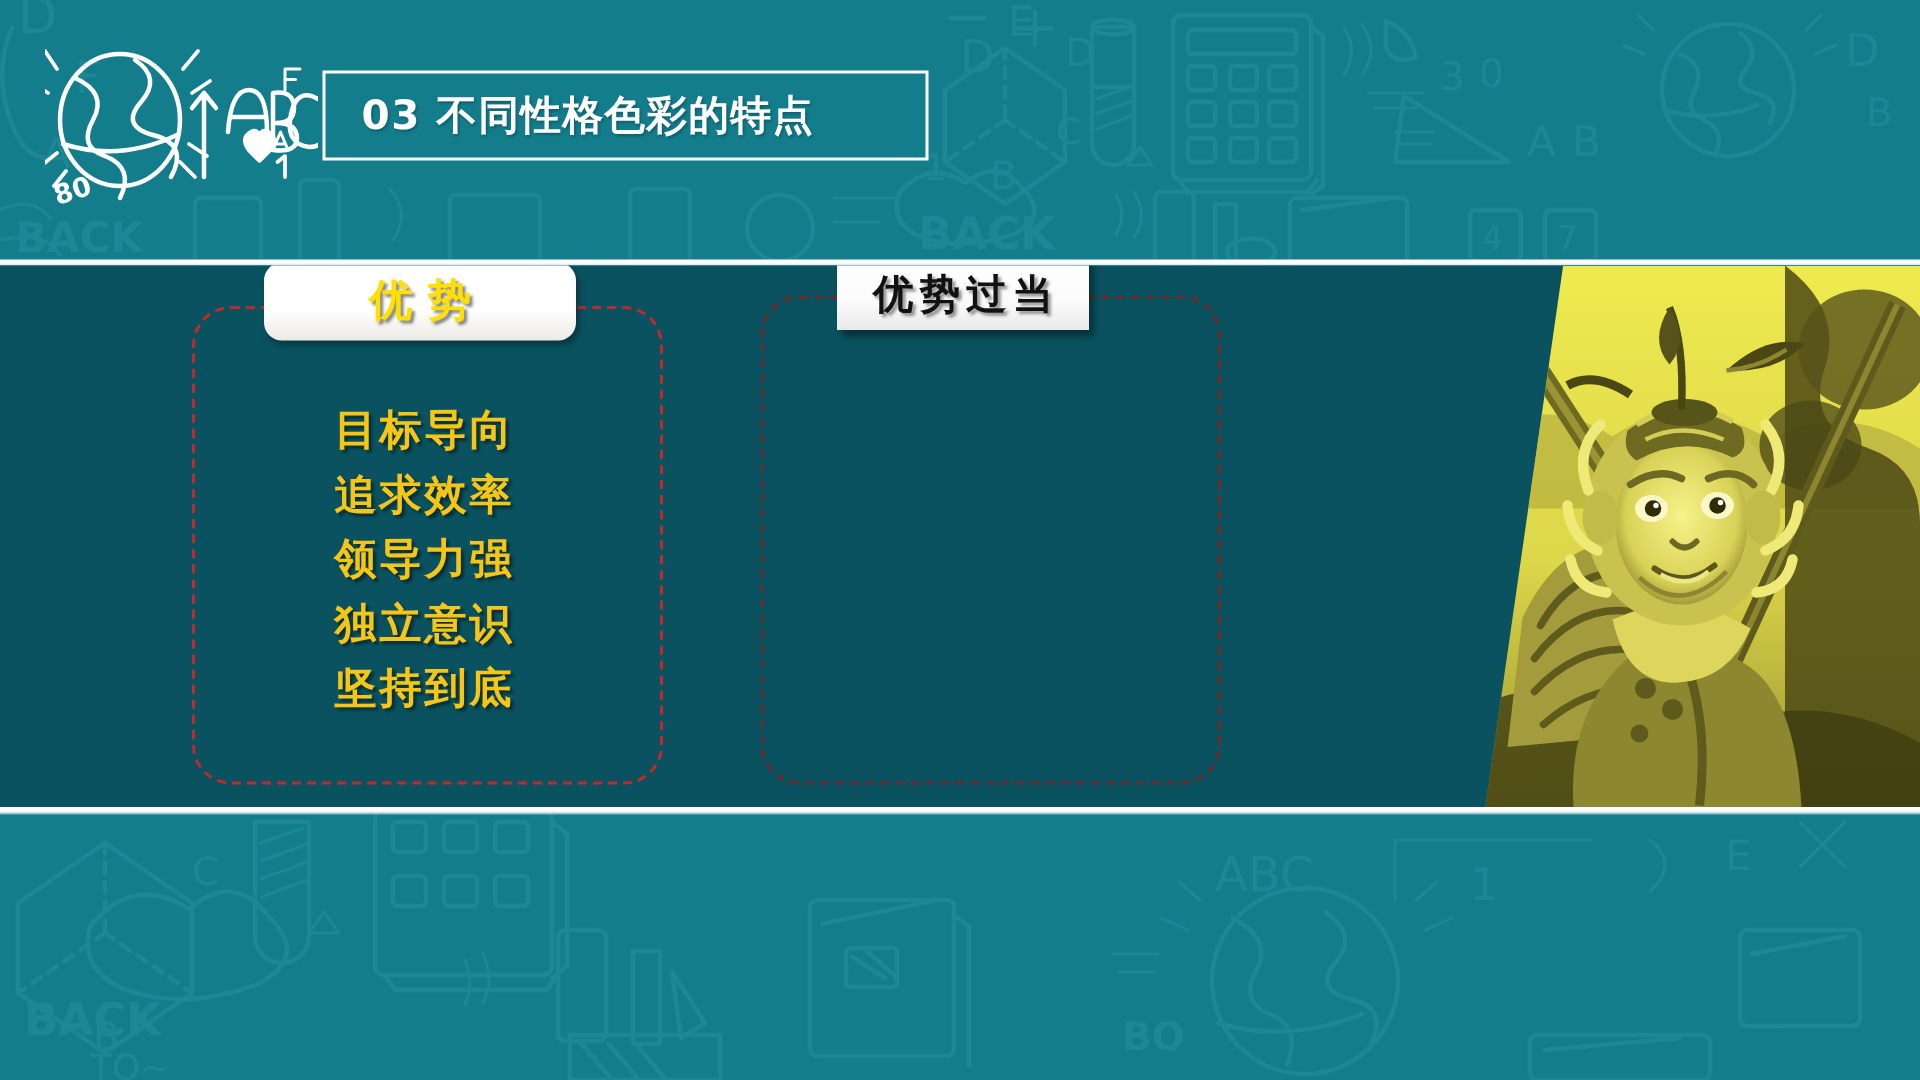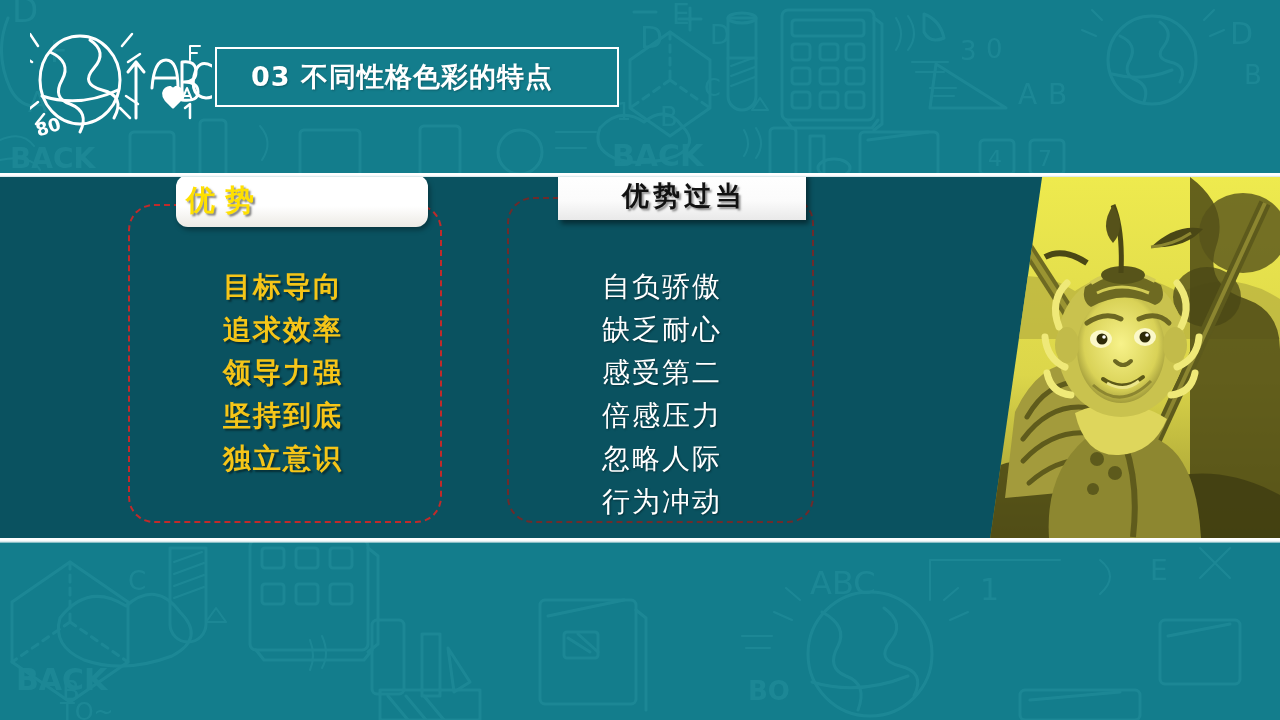--- a/index.html
+++ b/index.html
@@ -28,21 +28,21 @@
     position:absolute;left:30px;top:22px;width:182px;height:118px;
   }
   .brand-doodle svg{display:block;}
   .title-box{
     position:absolute;left:215px;top:47px;width:400px;height:56px;
     border:2px solid #ffffff;
     display:flex;align-items:center;
   }
   .title-text{
     color:#ffffff;font-size:27px;font-weight:bold;letter-spacing:1px;
-    padding-left:34px;
+    padding-left:24px;
     text-shadow:1px 1px 2px rgba(0,0,0,.25);
     font-family:"DejaVu Sans","Liberation Sans",sans-serif;
   }
 
   
   .rule{
     position:absolute;left:0;width:1280px;height:4px;
     background:linear-gradient(to bottom,#ffffff 0%,#ffffff 55%,#cfe3e6 100%);
     box-shadow:0 1px 0 rgba(255,255,255,.5);
   }
@@ -63,34 +63,34 @@
     left:128px;top:27px;width:310px;height:315px;
     border:2px dashed #c12a2a;
   }
   .dash-right{
     left:507px;top:20px;width:303px;height:322px;
     border:2px dashed #6d2b2b;
   }
 
   
   .tab-left{
-    position:absolute;left:176px;top:-2px;width:252px;height:52px;
+    position:absolute;left:176px;top:-2px;width:208px;height:52px;
     background:linear-gradient(to bottom,#ffffff 0%,#ffffff 60%,#eceae4 100%);
     border-radius:12px;
     box-shadow:2px 3px 5px rgba(0,0,0,.35);
-    display:flex;align-items:center;
+    display:flex;align-items:center;justify-content:center;
   }
   .tab-left .lbl{
     color:#ffe000;font-size:29px;font-weight:bold;letter-spacing:10px;
     text-indent:10px;
     font-family:"DejaVu Serif","Liberation Serif",serif;
     text-shadow:2px 2px 2px rgba(90,90,90,.75);
   }
   .tab-right{
-    position:absolute;left:558px;top:-5px;width:248px;height:48px;
+    position:absolute;left:558px;top:-5px;width:168px;height:48px;
     background:linear-gradient(to bottom,#ffffff 0%,#fbfbfb 60%,#e9e9e9 100%);
     box-shadow:3px 4px 5px rgba(0,0,0,.45);
     display:flex;align-items:center;justify-content:center;
   }
   .tab-right .lbl{
     color:#111111;font-size:27px;font-weight:bold;letter-spacing:4px;
     text-indent:4px;
     font-family:"DejaVu Serif","Liberation Serif",serif;
     text-shadow:2px 2px 2px rgba(120,120,120,.8);
   }
@@ -305,35 +305,27 @@
   <div class="panel">
 
     <div class="dash-box dash-left"></div>
     <div class="tab-left">
       <span class="lbl">优势</span>
     </div>
     <div class="col-list left">
       <div class="item">目标导向</div>
       <div class="item">追求效率</div>
       <div class="item">领导力强</div>
+      <div class="item">独立意识</div>
       <div class="item">坚持到底</div>
-      <div class="item">独立意识</div>
     </div>
 
     <div class="dash-box dash-right"></div>
     <div class="tab-right">
       <span class="lbl">优势过当</span>
-    </div>
-    <div class="col-list right">
-      <div class="item">自负骄傲</div>
-      <div class="item">缺乏耐心</div>
-      <div class="item">感受第二</div>
-      <div class="item">倍感压力</div>
-      <div class="item">忽略人际</div>
-      <div class="item">行为冲动</div>
     </div>
 
     <div class="photo">
       <svg viewBox="0 0 305 361" xmlns="http://www.w3.org/2000/svg">
         <defs>
           <linearGradient id="skyg" x1="0" y1="0" x2="0" y2="1">
             <stop offset="0%" stop-color="#eeea4e"></stop>
             <stop offset="55%" stop-color="#dcd64a"></stop>
             <stop offset="100%" stop-color="#9a9430"></stop>
           </linearGradient>

